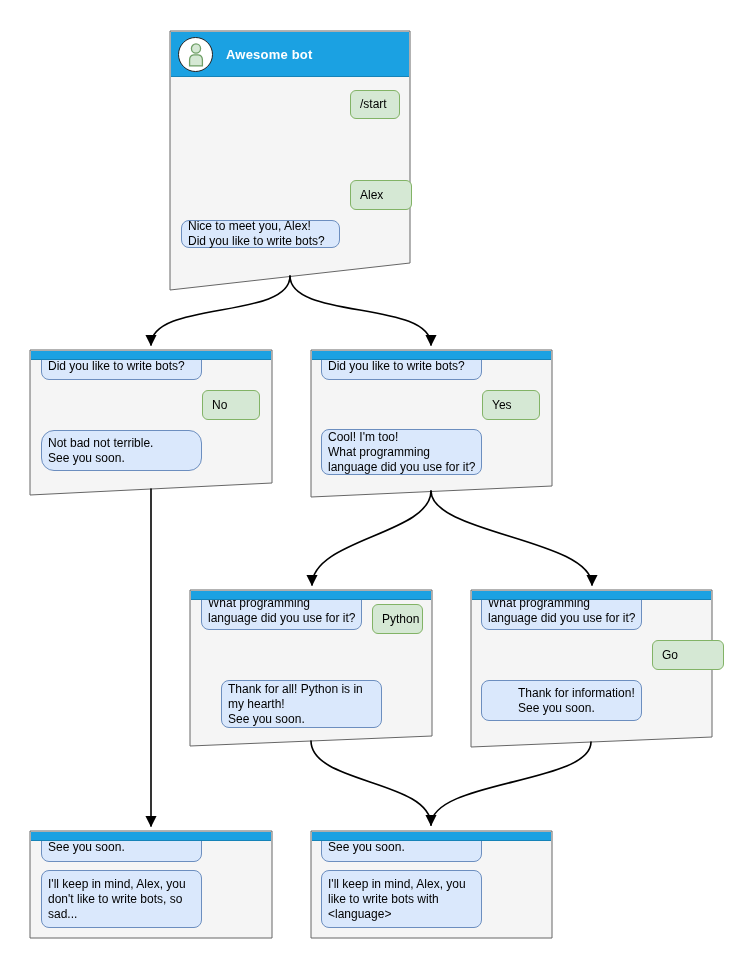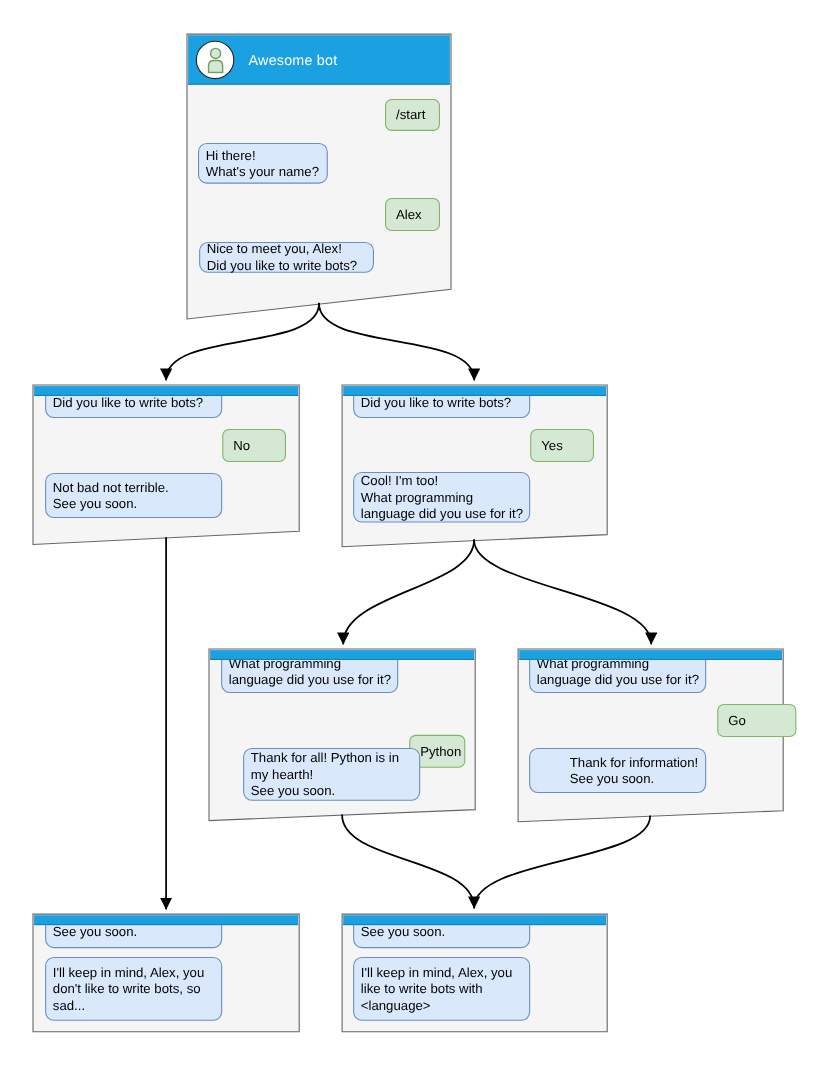--- a/index.html
+++ b/index.html
@@ -23,21 +23,21 @@
   }
   .main-hdr { display:flex; align-items:center; gap:13px; padding-left:7px; }
   .avatar {
     width:35px; height:35px; border-radius:50%;
     background:#ffffff; border:1.5px solid #222222;
     display:flex; align-items:center; justify-content:center;
     box-sizing:border-box; flex:0 0 auto;
   }
   .win-title {
     color:var(--c-titleText);
-    font-size:13px; font-weight:normal; letter-spacing:0.2px;
+    font-size:13px; font-weight:bold; letter-spacing:0.2px;
   }
   .bubble {
     position:absolute; z-index:2;
     box-sizing:border-box;
     display:flex; align-items:center;
     font-size:12px; line-height:15px;
     color:var(--c-messageText);
     white-space:pre;
     border-radius:8px;
     padding:0 6px;
@@ -77,43 +77,41 @@
   <div class="hdr main-hdr" style="left:171px;top:32px;width:238px;height:45px;">
     <span class="avatar">
       <svg width="22" height="25" viewBox="0 0 24 27">
         <circle cx="12" cy="7" r="5" fill="#D5E8D4" stroke="#6F9F66" stroke-width="1.4"></circle>
         <path d="M5,26 L5,19.5 Q5,14.5 9.5,14 L14.5,14 Q19,14.5 19,19.5 L19,26 Z" fill="#D5E8D4" stroke="#6F9F66" stroke-width="1.4"></path>
       </svg>
     </span>
     <span class="win-title">Awesome bot</span>
   </div>
   <div class="bubble user" style="left:350px;top:90px;width:50px;height:29px;">/start</div>
-  <div class="bubble bot" style="left:180px;top:130px;width:118px;height:37px;">Hi there!
-What's your name?</div>
-  <div class="bubble user" style="left:350px;top:180px;width:50px;height:30px;">Alex</div>
+  <div class="bubble user" style="left:350px;top:180px;width:62px;height:30px;">Alex</div>
   <div class="bubble bot" style="left:181px;top:220px;width:159px;height:28px;">Nice to meet you, Alex!
 Did you like to write bots?</div>
 
   <div class="hdr" style="left:31px;top:351px;width:240px;height:9px;"></div>
   <div class="bubble bot" style="left:41px;top:352px;width:161px;height:28px;">Did you like to write bots?</div>
   <div class="bubble user" style="left:202px;top:390px;width:58px;height:30px;">No</div>
-  <div class="bubble bot" style="left:41px;top:430px;width:161px;height:41px;">Not bad not terrible.
+  <div class="bubble bot" style="left:41px;top:430px;width:161px;height:41px;border-radius:13px;">Not bad not terrible.
 See you soon.</div>
 
   <div class="hdr" style="left:312px;top:351px;width:239px;height:9px;"></div>
   <div class="bubble bot" style="left:321px;top:352px;width:161px;height:28px;">Did you like to write bots?</div>
   <div class="bubble user" style="left:482px;top:390px;width:58px;height:30px;">Yes</div>
   <div class="bubble bot" style="left:321px;top:429px;width:161px;height:46px;">Cool! I'm too!
 What programming
 language did you use for it?</div>
 
   <div class="hdr" style="left:191px;top:591px;width:240px;height:9px;"></div>
   <div class="bubble bot" style="left:201px;top:592px;width:161px;height:38px;">What programming
 language did you use for it?</div>
-  <div class="bubble user" style="left:372px;top:668px;width:51px;height:30px;">Python</div>
+  <div class="bubble user" style="left:372px;top:604px;width:51px;height:30px;">Python</div>
   <div class="bubble bot" style="left:201px;top:680px;width:161px;height:48px;margin-left:20px;">Thank for all! Python is in
 my hearth!
 See you soon.</div>
 
   <div class="hdr" style="left:472px;top:591px;width:239px;height:9px;"></div>
   <div class="bubble bot" style="left:481px;top:592px;width:161px;height:38px;">What programming
 language did you use for it?</div>
   <div class="bubble user" style="left:652px;top:640px;width:72px;height:30px;">Go</div>
   <div class="bubble bot" style="left:481px;top:680px;width:161px;height:41px;padding-left:36px;">Thank for information!
 See you soon.</div>

